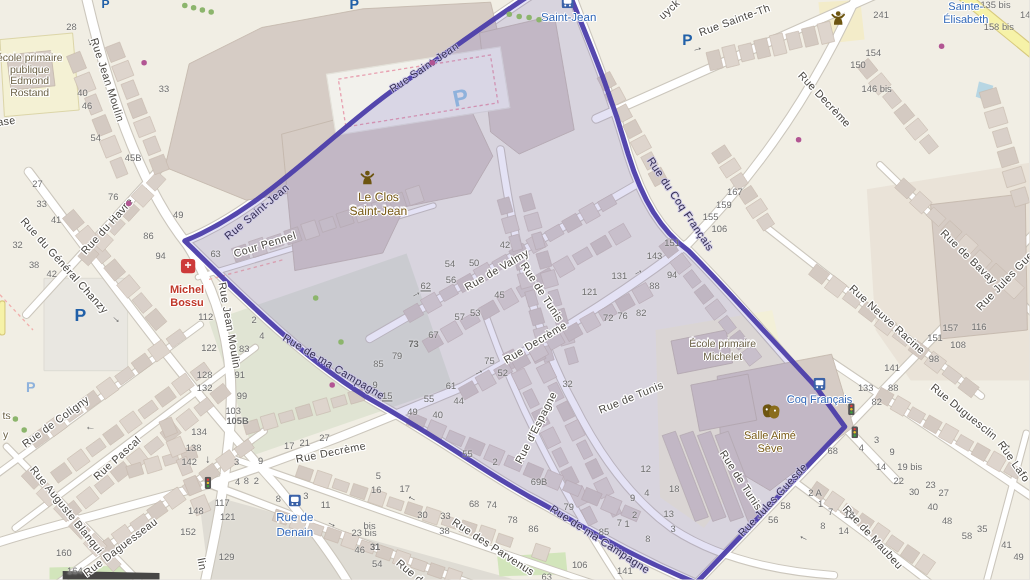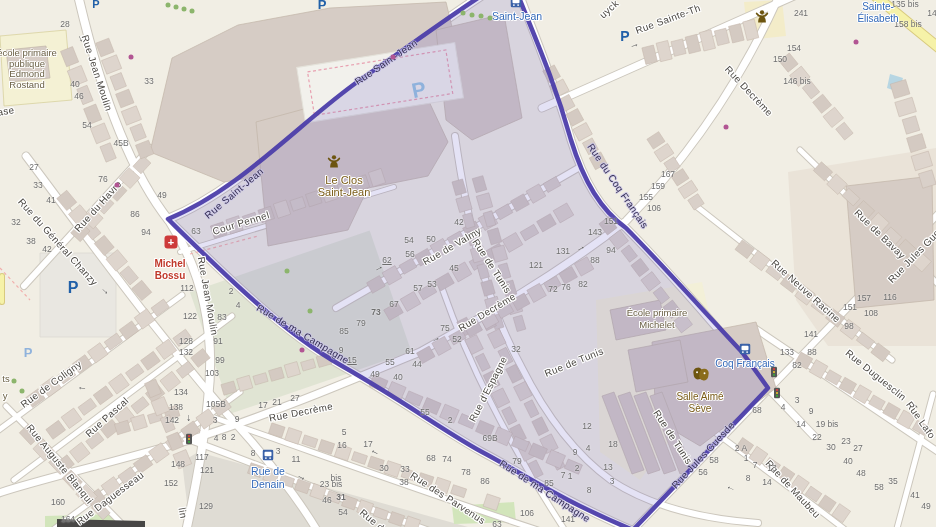--- a/index.html
+++ b/index.html
@@ -457,21 +457,21 @@
       <span class="hnum" style="left: 187px; top: 288px;">112</span>
       <span class="hnum" style="left: 190px; top: 316px;">122</span>
       <span class="hnum" style="left: 222px; top: 317px;">83</span>
       <span class="hnum" style="left: 186px; top: 341px;">128</span>
       <span class="hnum" style="left: 186px; top: 352px;">132</span>
       <span class="hnum" style="left: 231px; top: 291px;">2</span>
       <span class="hnum" style="left: 238px; top: 305px;">4</span>
       <span class="hnum" style="left: 218px; top: 341px;">91</span>
       <span class="hnum" style="left: 220px; top: 360px;">99</span>
       <span class="hnum" style="left: 212px; top: 373px;">103</span>
-      <span class="hnum" style="left: 216px; top: 404px;">105B</span>
+      <span class="hnum" style="left: 216px; top: 382px; font-weight: bold;">105B</span>
       <span class="hnum" style="left: 181px; top: 392px;">134</span>
       <span class="hnum" style="left: 176px; top: 407px;">138</span>
       <span class="hnum" style="left: 172px; top: 420px;">142</span>
       <span class="hnum" style="left: 178px; top: 464px;">148</span>
       <span class="hnum" style="left: 171px; top: 483px;">152</span>
       <span class="hnum" style="left: 58px; top: 502px;">160</span>
       <span class="hnum" style="left: 68px; top: 519px;">164</span>
       <span class="hnum" style="left: 202px; top: 457px;">117</span>
       <span class="hnum" style="left: 207px; top: 470px;">121</span>
       <span class="hnum" style="left: 206px; top: 506px;">129</span>

